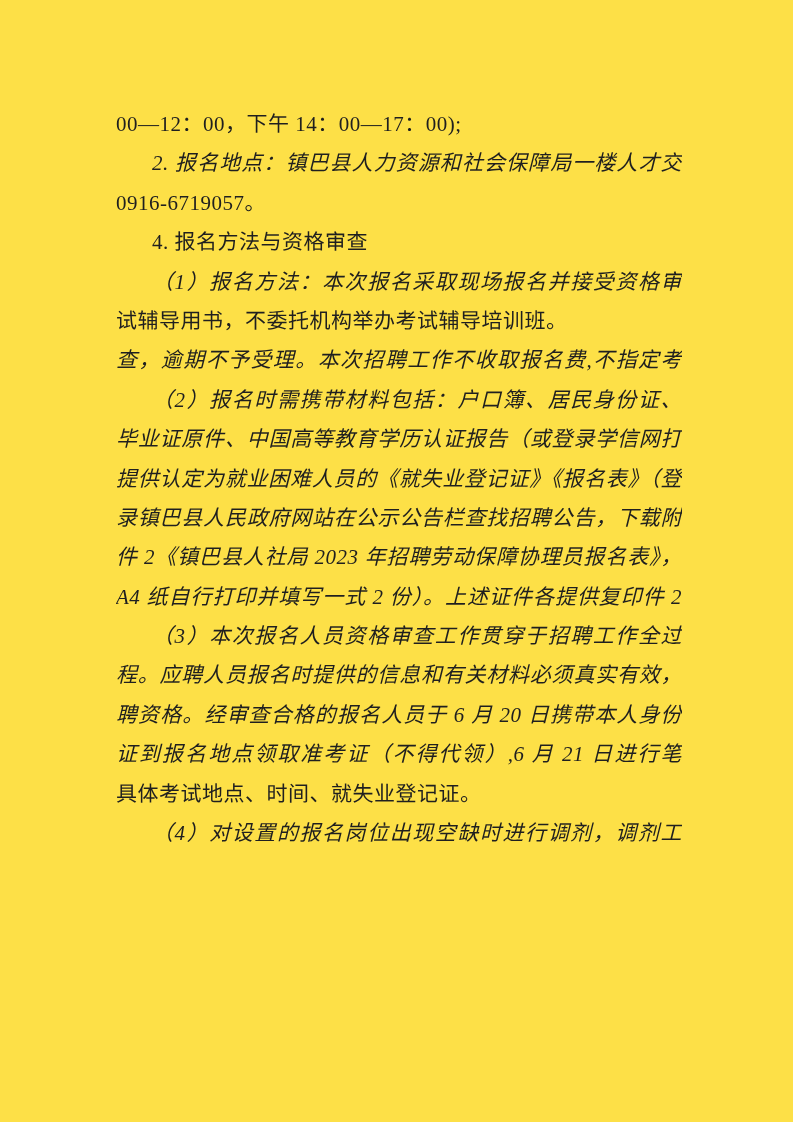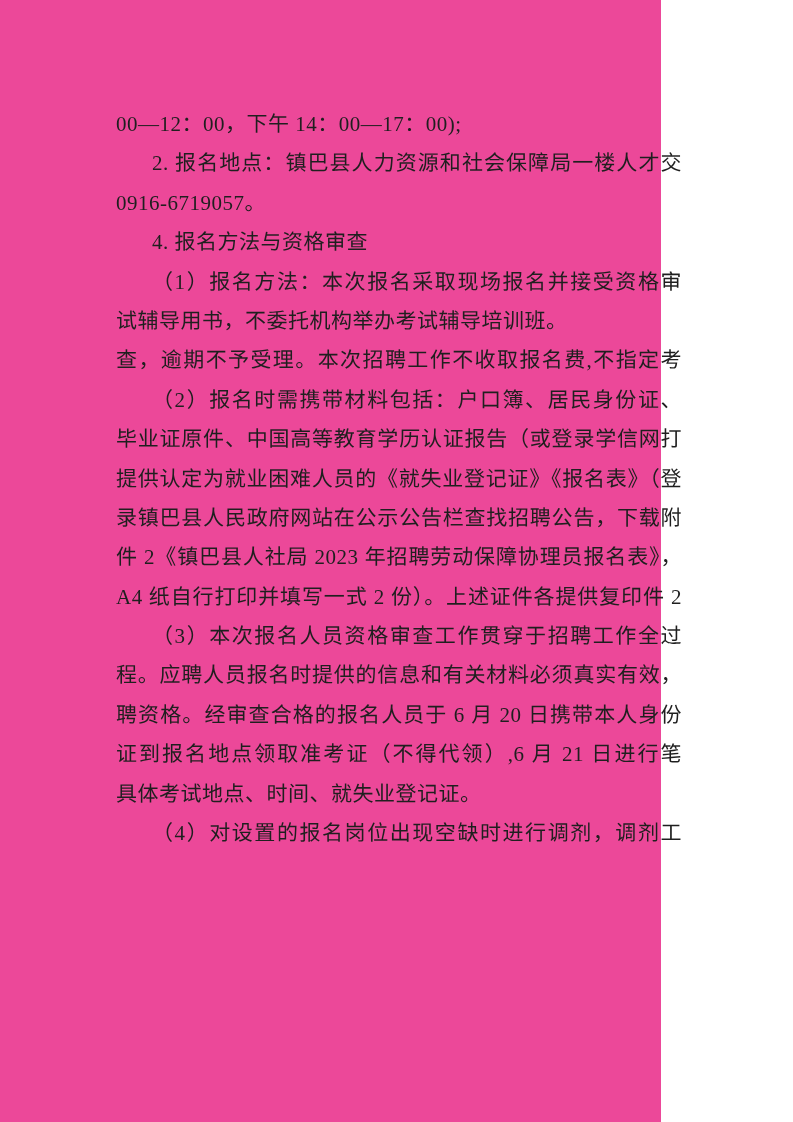--- a/index.html
+++ b/index.html
@@ -11,23 +11,23 @@
     height: 1122px;
     position: relative;
     background: #ffffff;
     overflow: hidden;
     font-family: "Liberation Serif", "DejaVu Serif", serif;
   }
   .page {
     position: absolute;
     left: 0;
     top: 0;
-    width: 661px;
+    width: 793px;
     height: 1122px;
-    background: #ec4899;
+    background: #fde047;
   }
   .doc {
     position: absolute;
     left: 116px;
     top: 105px;
     width: 566px;
     color: #1f1f1f;
     font-size: 21px;
     letter-spacing: 0.5px;
   }
@@ -40,20 +40,21 @@
     line-height: 39.4px;
     overflow: hidden;
     text-align: left;
     white-space: nowrap;
   }
   .line.fill {
     white-space: normal;
     text-align: justify;
     text-align-last: justify;
     text-justify: inter-character;
+    font-style: italic;
   }
   .line.indent {
     text-indent: 36px;
   }
 </style>
 </head>
 <body>
 
 <div class="page">
   <div class="doc">

